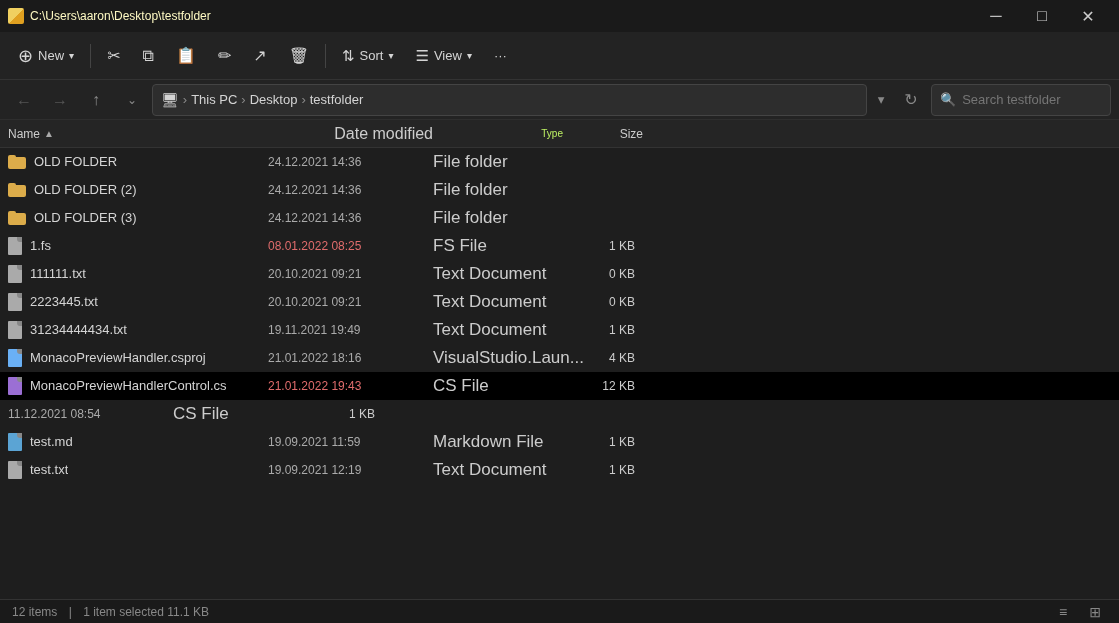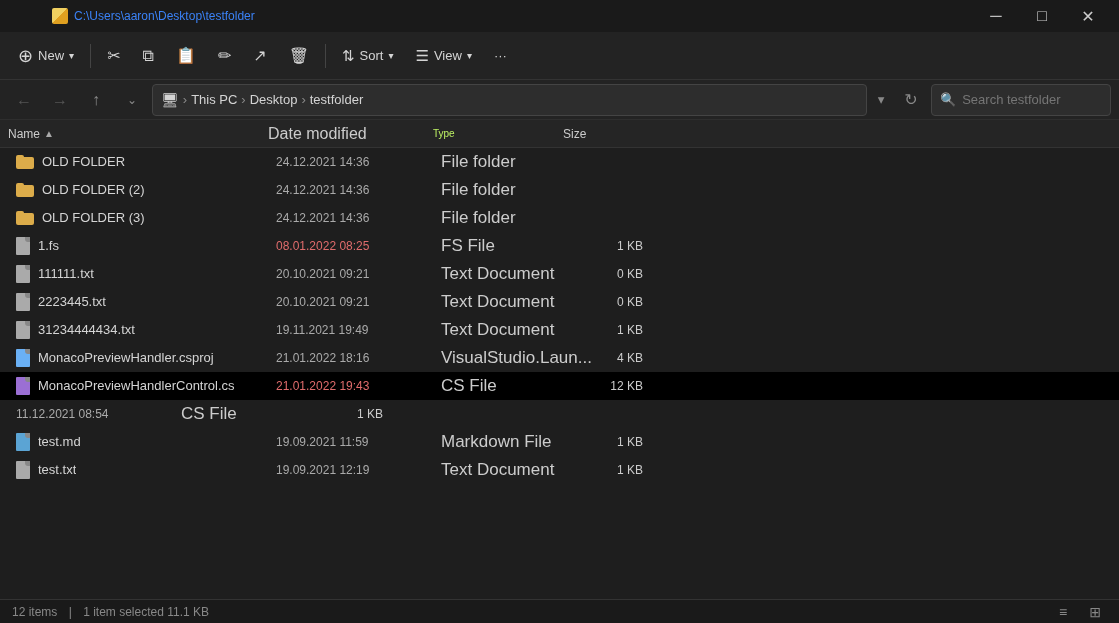--- a/index.html
+++ b/index.html
@@ -22,22 +22,21 @@
       align-items: center;
       justify-content: space-between;
       padding: 0 8px;
       flex-shrink: 0;
     }
     .title-bar-left {
       display: flex;
       align-items: center;
       gap: 6px;
       font-size: 12px;
-      color: #3b82f6;
-      margin-left: 44px;
+      color: #fef9c3;
     }
     .title-bar-icon {
       width: 16px;
       height: 16px;
       background: linear-gradient(135deg, #f0d060 50%, #e0a020 50%);
       display: inline-block;
       border-radius: 2px;
     }
     .title-bar-controls {
       display: flex;
@@ -189,33 +188,34 @@
     .col-headers {
       display: flex;
       align-items: center;
       height: 28px;
       background: #252525;
       border-bottom: 1px solid #333;
       padding: 0 8px;
       position: sticky;
       top: 0;
       z-index: 10;
+      text-align: right;
     }
     .col-name { width: 260px; display: flex; align-items: center; gap: 4px; color: #ccc; font-size: 12px; }
     .col-date { width: 165px; color: #ccc; font-size: 16px; }
     .col-type { width: 130px; color: #bef264; font-size: 10px; }
     .col-size { width: 80px; color: #ccc; font-size: 12px; }
     .sort-arrow { font-size: 10px; color: #aaa; }
 
     
     .file-row {
       display: flex;
       align-items: center;
       height: 28px;
-      padding: 0 16px;
+      padding: 0 8px;
       cursor: pointer;
       border-bottom: 1px solid transparent;
     }
     .file-row.selected { background: #000000; }
     .file-cell-name {
       width: 260px;
       display: flex;
       align-items: center;
       gap: 8px;
       white-space: nowrap;

